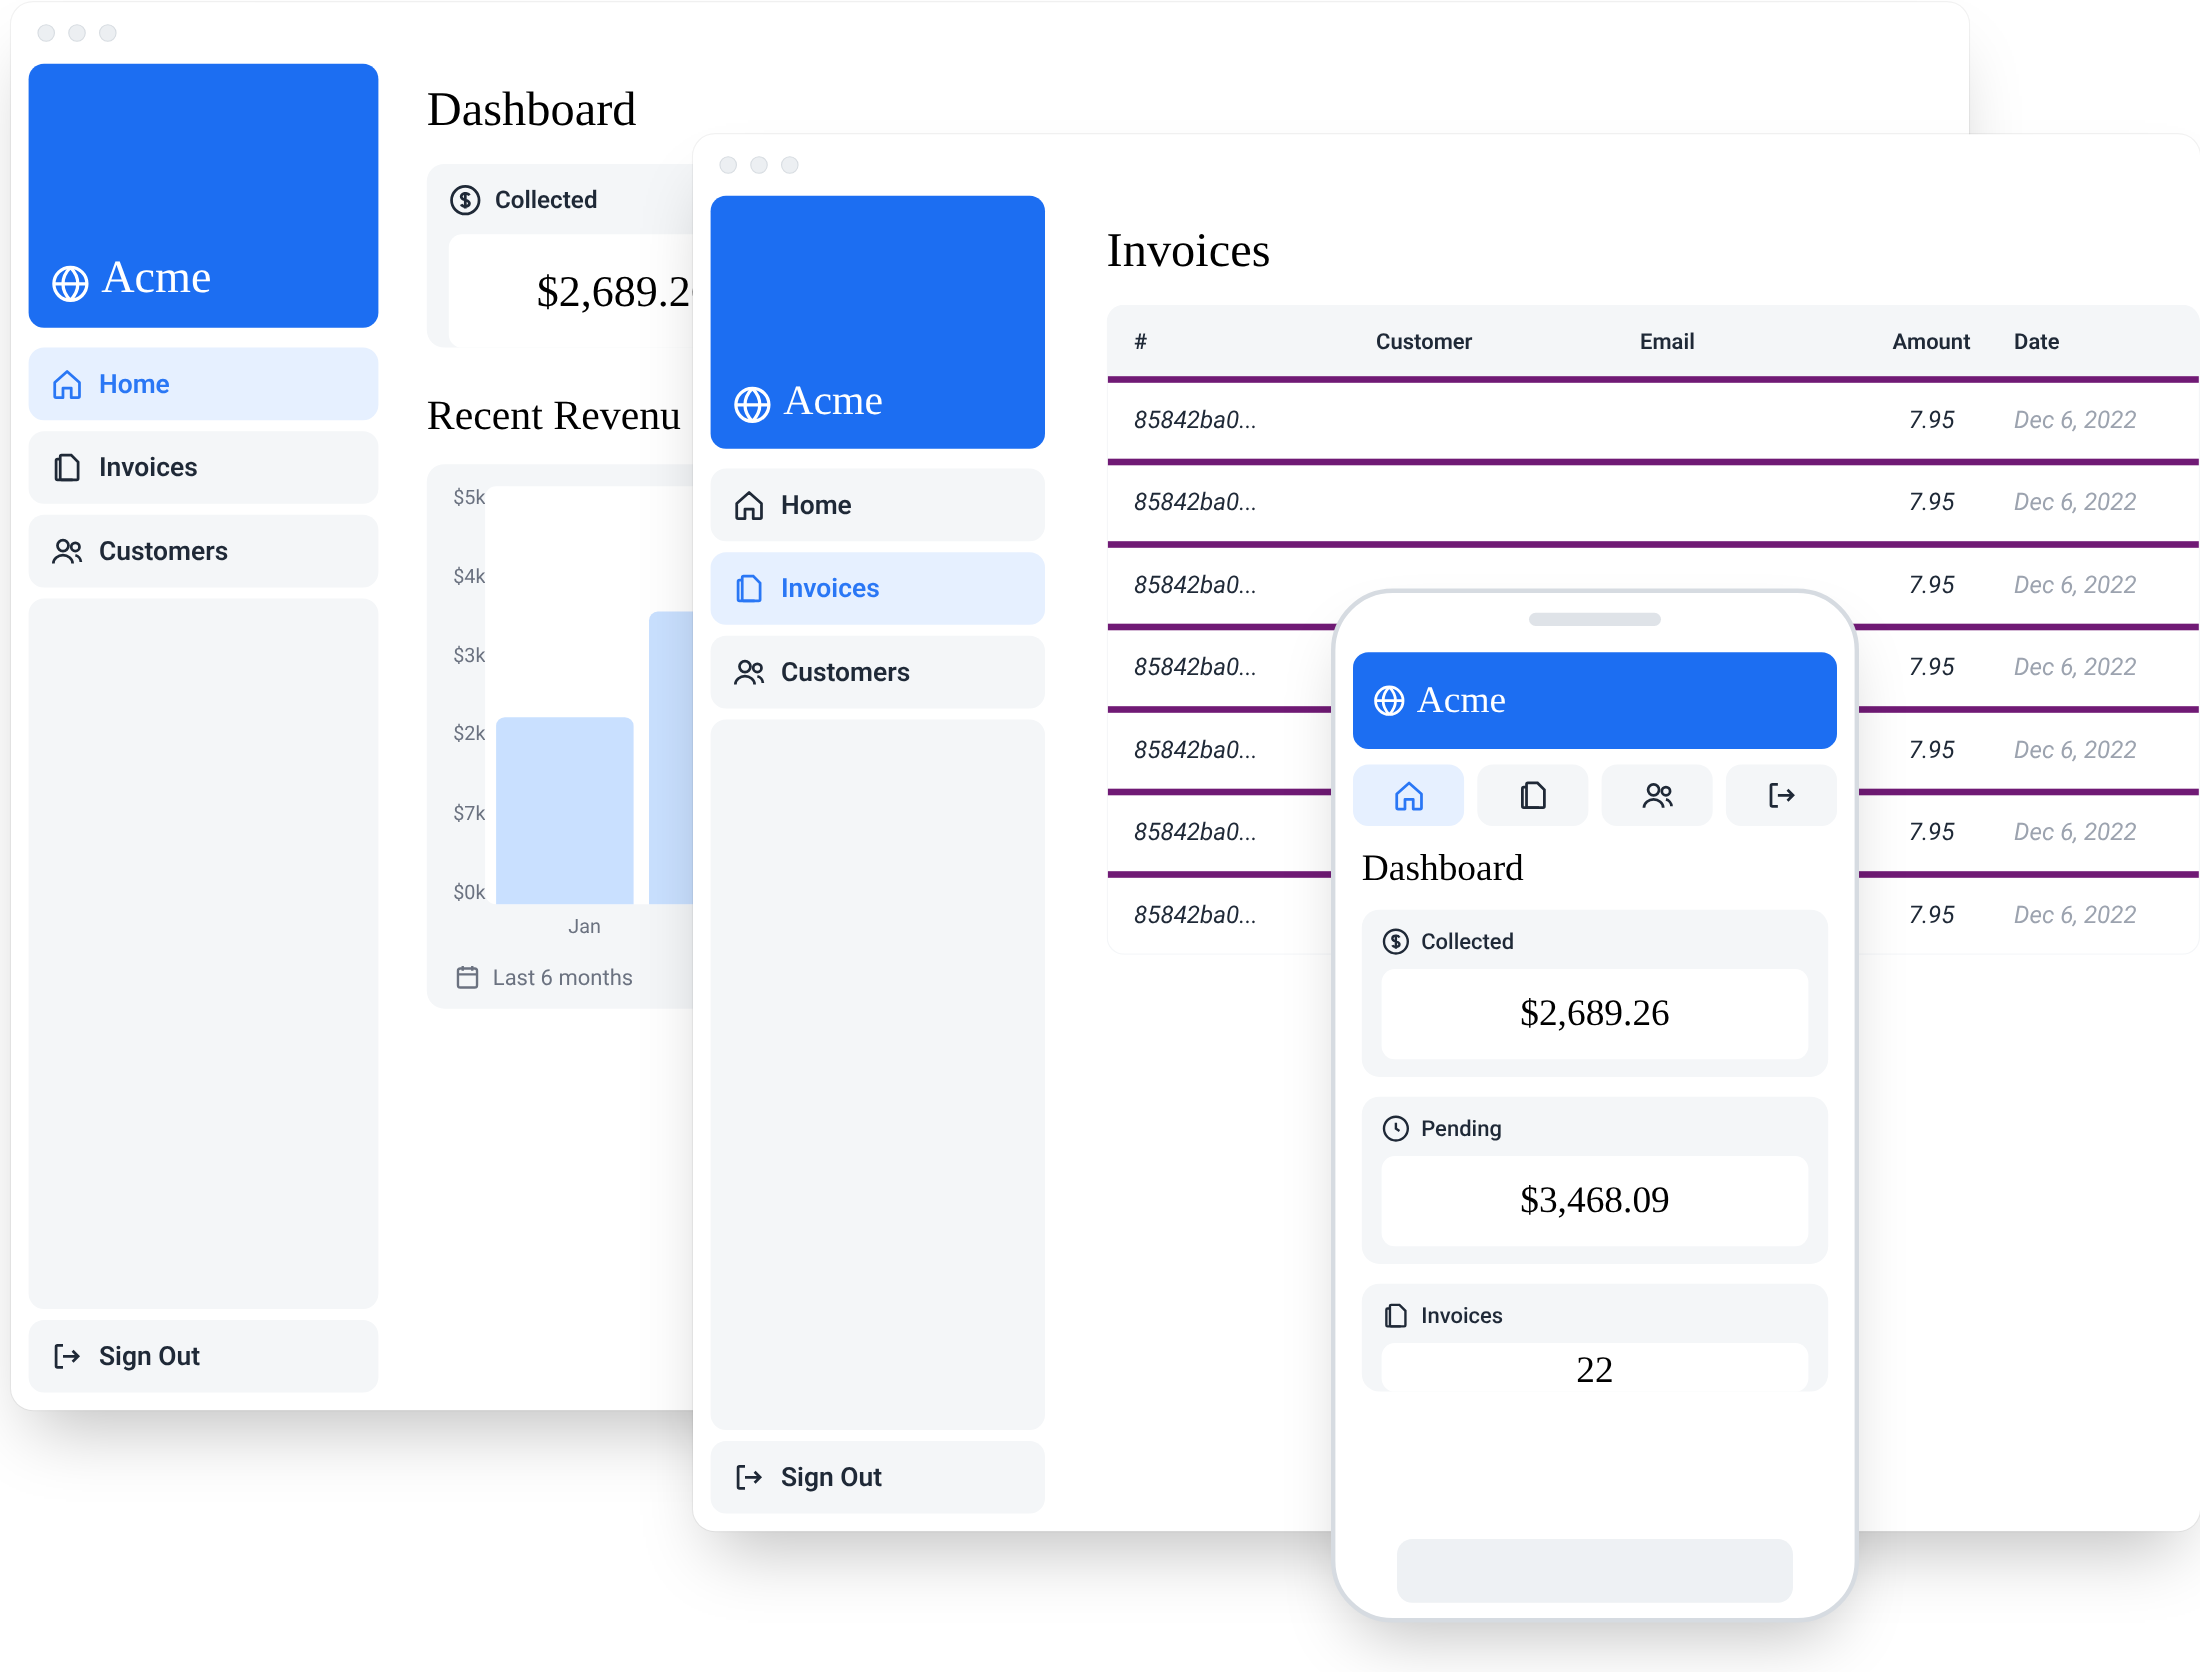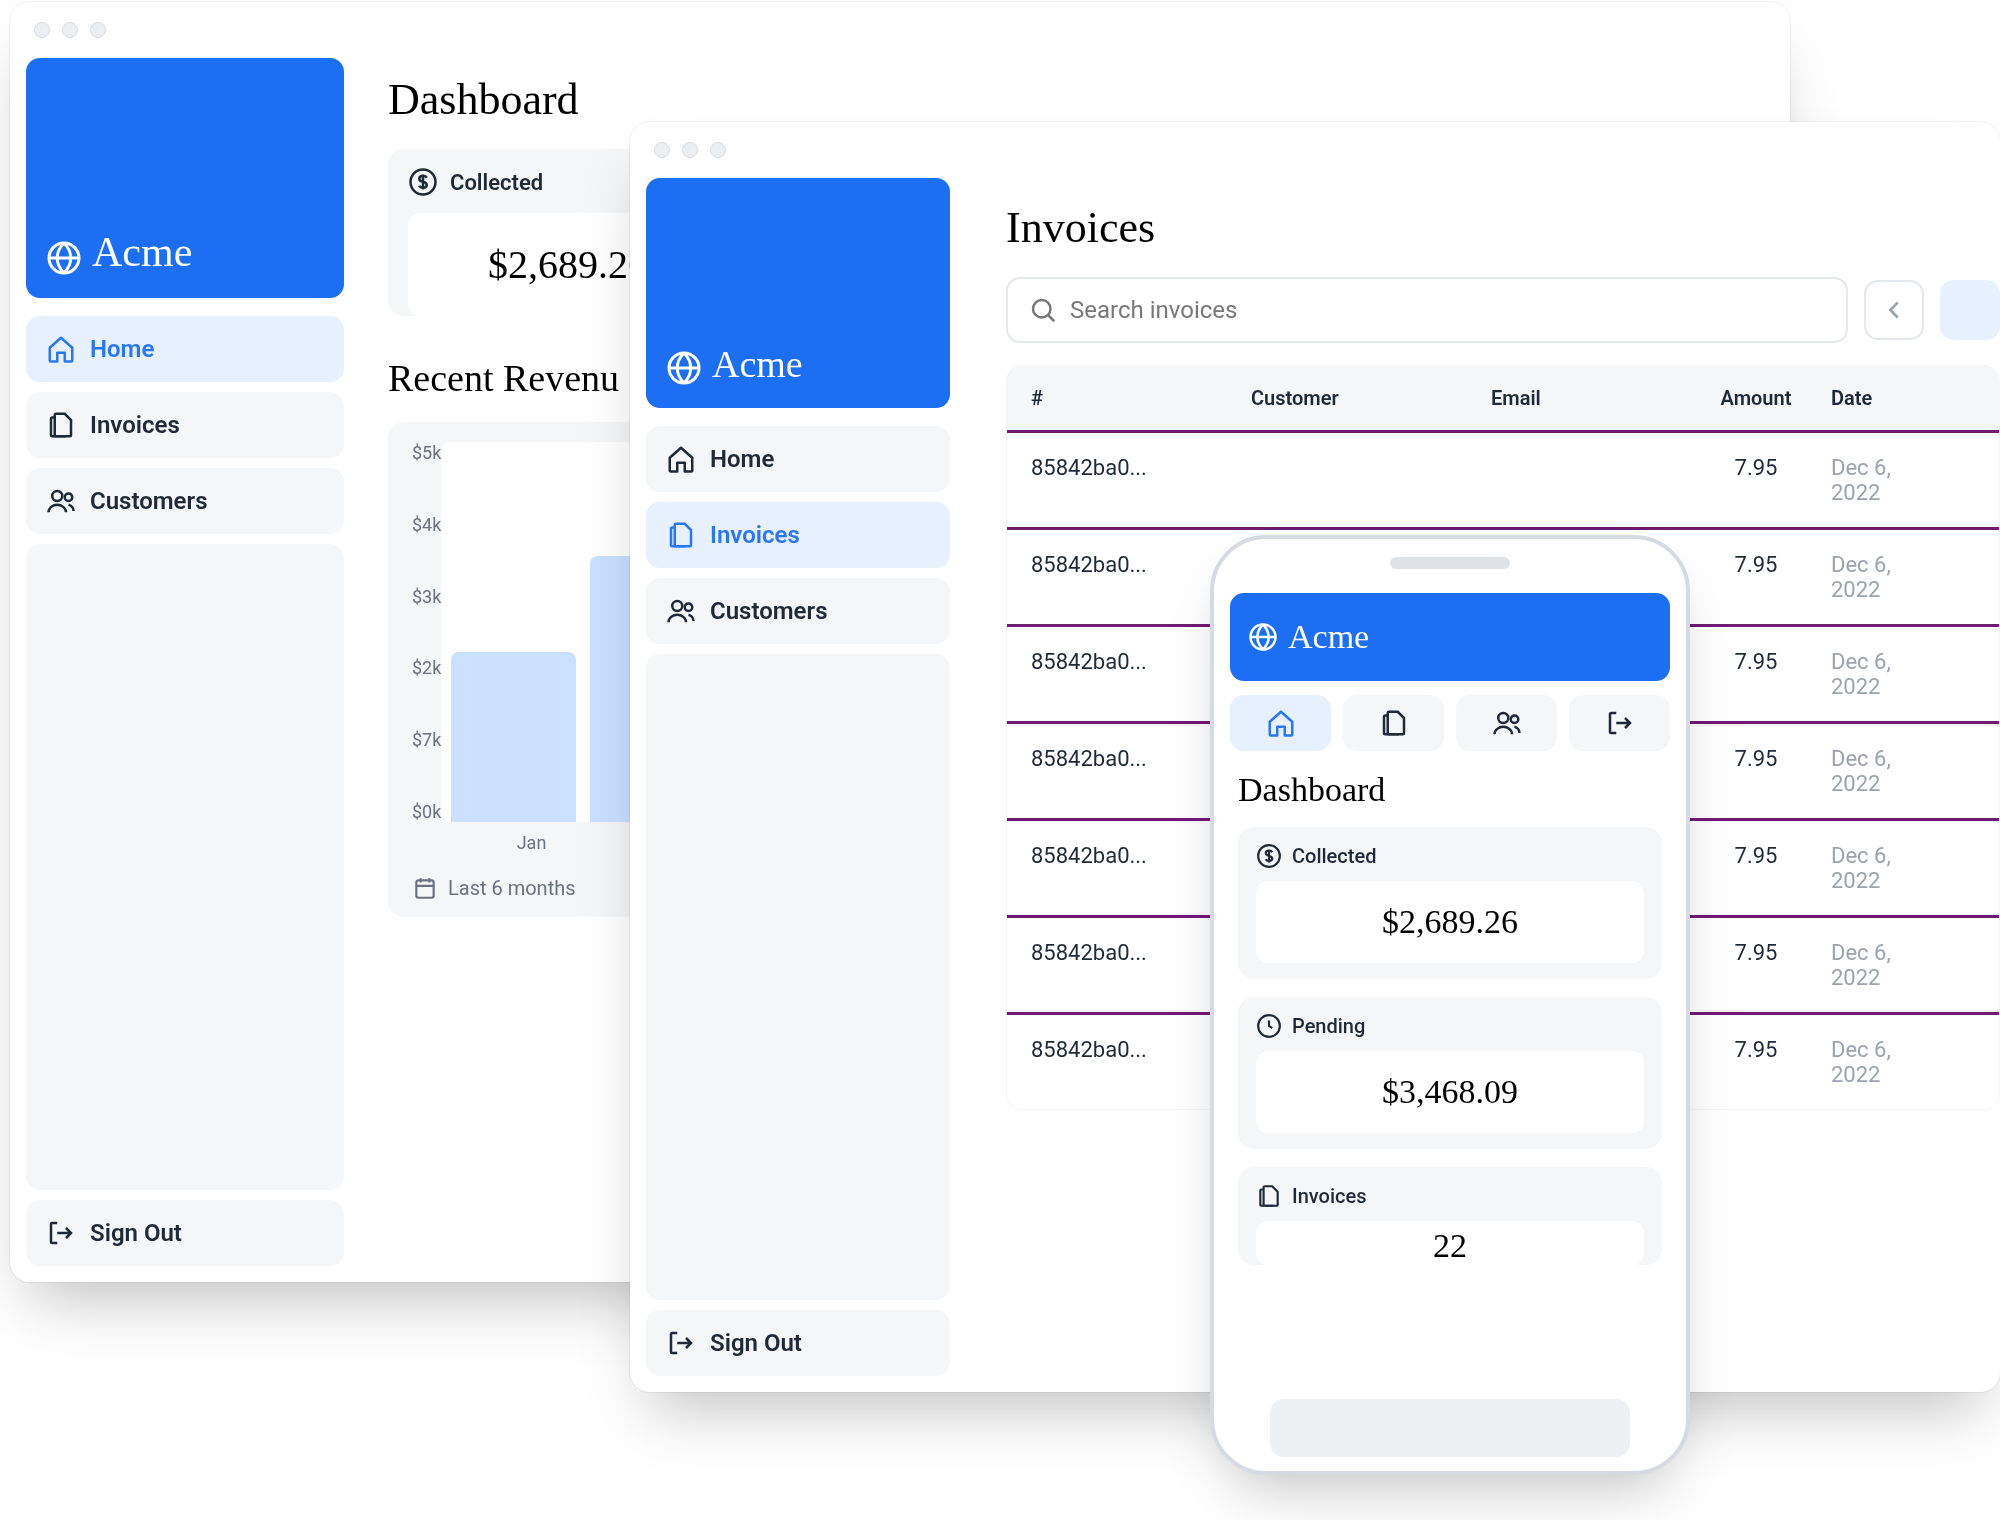--- a/index.html
+++ b/index.html
@@ -142,21 +142,21 @@
     padding:16px 20px; font-size:24px; color:#787878;
   }
   .pager-btn {
     width:60px; height:60px; border:2px solid #e5e8ec; border-radius:14px;
     display:flex; align-items:center; justify-content:center; background:#fff;
     color:#9ca3af; cursor:pointer;
   }
   .pager-btn.active { background:#e8f1ff; color:#5a95f0; border-color:#e8f1ff;}
   .inv-table { border:1px solid transparent; border-radius:16px; background:#f4f6f8; overflow:hidden;}
   .inv-head { display:flex; padding:20px 24px; font-size:20px; font-weight:600; color:#1f2937;}
-  .inv-row { display:flex; padding:22px 24px; background:#fff; border-top:3px solid #701a75; font-size:22px; color:#1f2937;}
+  .inv-row { display:flex; padding:22px 24px; background:#fff; border-top:6px solid #701a75; font-size:22px; color:#1f2937;font-style:italic;}
   .col-id{width:220px;} .col-cust{width:240px;} .col-email{width:190px;} .col-amt{width:150px;text-align:center;} .col-date{flex:1;color:#9ca3af;text-align:left;padding-right:30px;}
 
   
   .phone {
     position:absolute;
     left:1210px; top:535px;
     width:480px; height:940px;
     border:4px solid #d6dbe1;
     border-radius:56px;
     background:#fff;
@@ -353,34 +353,20 @@
       <div class="sidebar-fill"></div>
       <div class="signout">
         <svg class="i24" viewBox="0 0 24 24">
             <use href="#ico-signout"></use>
           </svg>
         <span>Sign Out</span>
       </div>
     </div>
     <div class="main" style="padding:32px 0 0 40px">
       <div class="page-title serif">Invoices</div>
-      <div class="search-row">
-        <div class="search-box">
-          <svg class="i24" viewBox="0 0 24 24" style="color:#787878">
-              <use href="#ico-search"></use>
-            </svg>
-          <span>Search invoices</span>
-        </div>
-        <div class="pager-btn">
-          <svg class="i24" viewBox="0 0 24 24">
-              <use href="#ico-arrow-l"></use>
-            </svg>
-        </div>
-        <div class="pager-btn active"></div>
-      </div>
       <div class="inv-table">
         <div class="inv-head">
           <div class="col-id">#</div>
           <div class="col-cust">Customer</div>
           <div class="col-email">Email</div>
           <div class="col-amt">Amount</div>
           <div class="col-date" style="color:#1f2937">Date</div>
         </div>
         <div id="inv-rows">
             <div class="inv-row">

